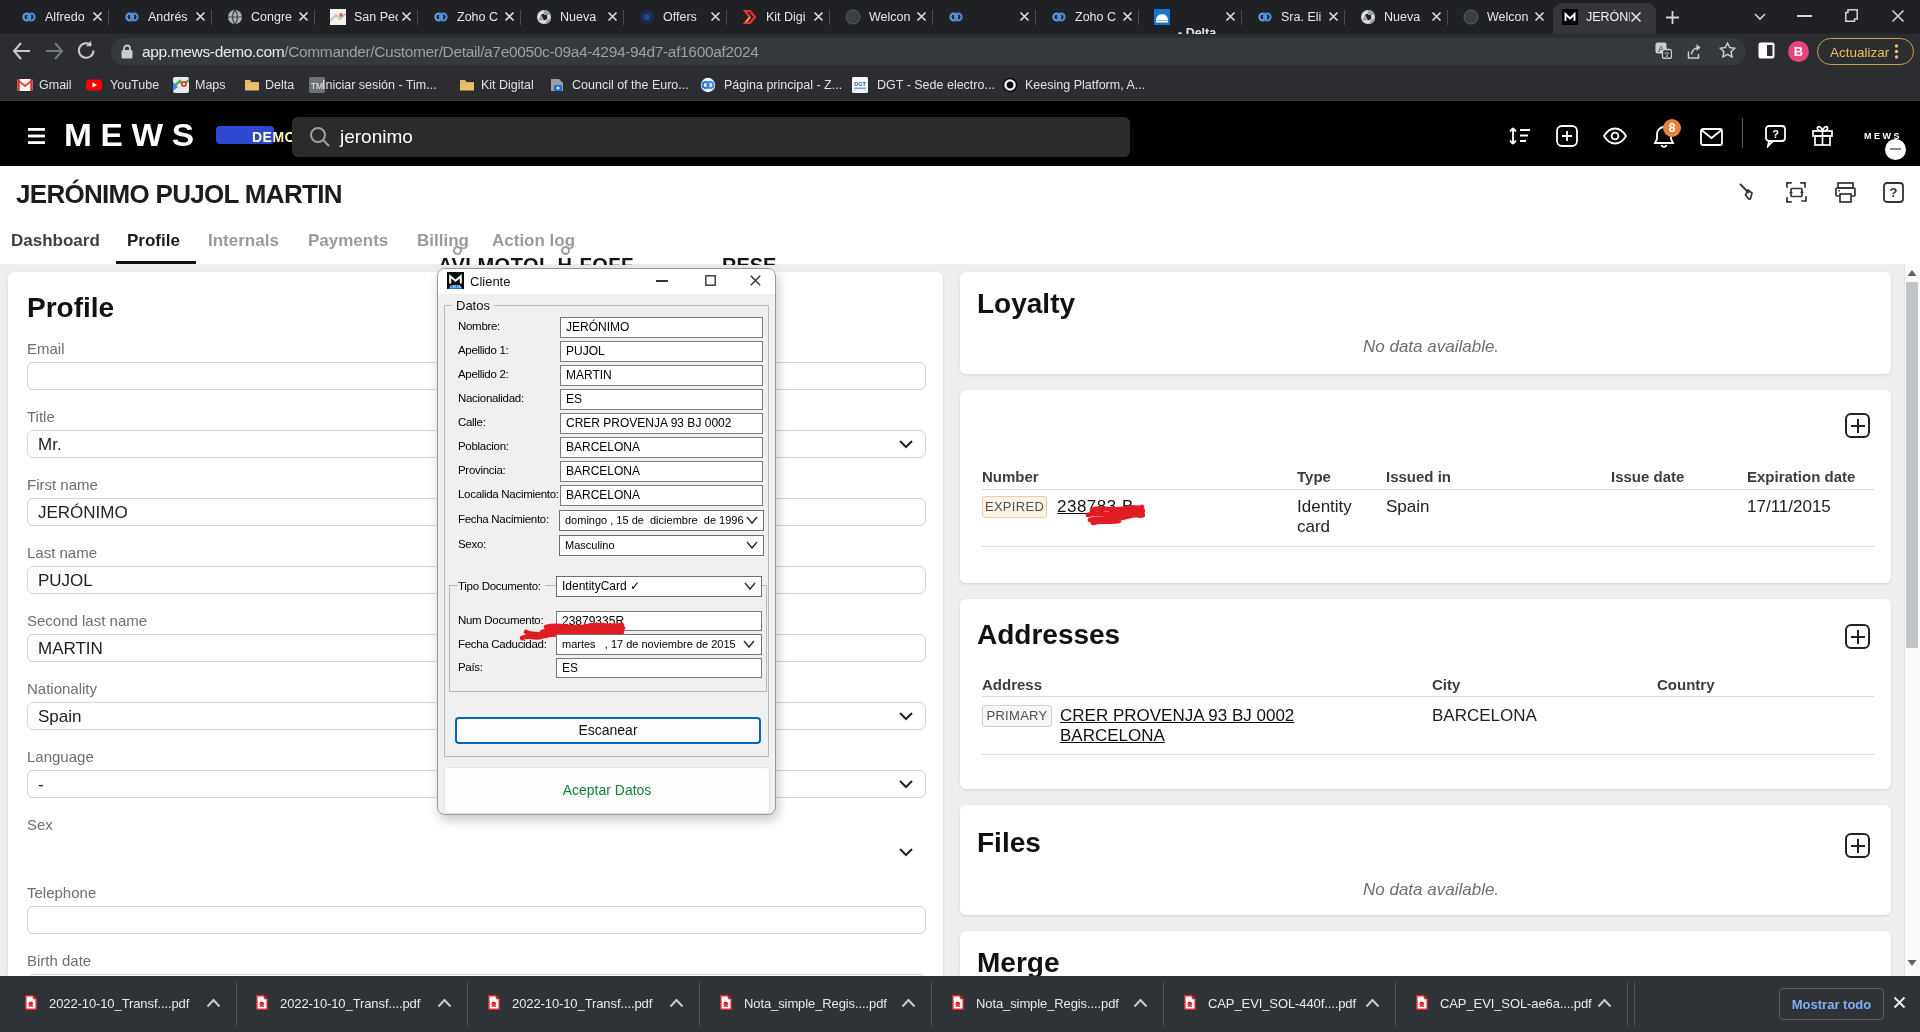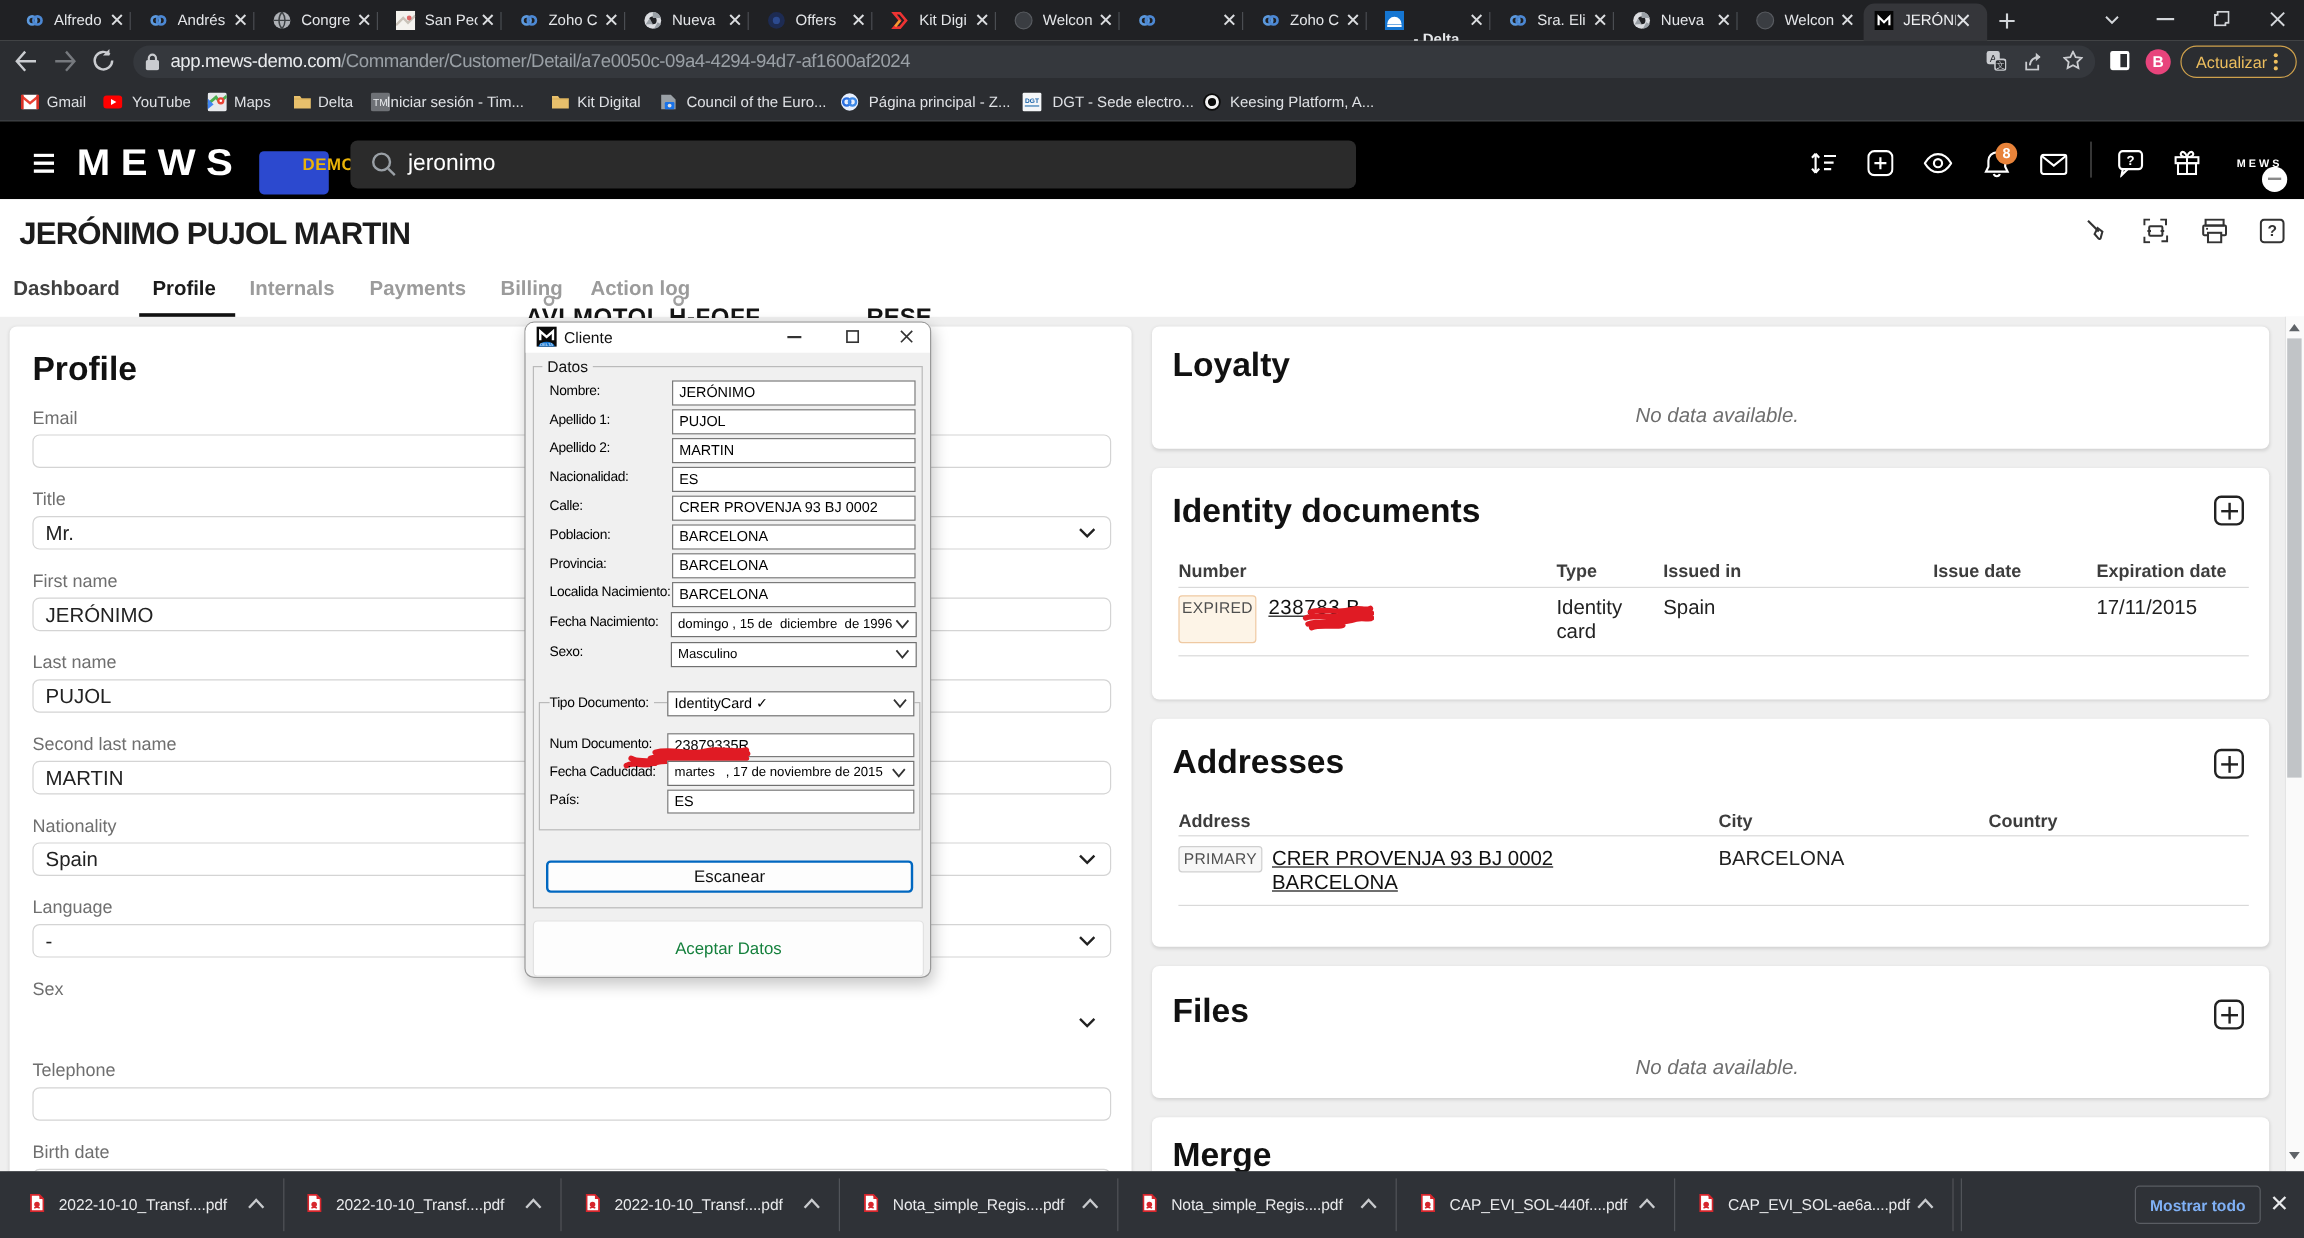--- a/index.html
+++ b/index.html
@@ -295,21 +295,21 @@
       <circle cx="8" cy="8" r="2" fill="#0b0b0b"></circle>
     </svg>
 <div class="a bktx" style="left:1025px;top:78px;">Keesing Platform, A...</div>
 <div class="a" style="left:0px;top:101px;width:1920px;height:65px;background:#000;"></div>
 <svg class="a" style="left:28px;top:128px;" width="17" height="17" viewBox="0 0 17 17">
       <rect width="17" height="2.8" y="0" fill="#fff"></rect>
       <rect width="17" height="2.8" y="6.6" fill="#fff"></rect>
       <rect width="17" height="2.8" y="13.2" fill="#fff"></rect>
     </svg>
 <div class="a" style="left:64px;top:118px;color:#fff;font-size:31px;font-weight:bold;letter-spacing:8px;transform:scaleX(1.08);transform-origin:left top;">MEWS</div>
-<div class="a" style="left:216px;top:126px;width:58px;height:36px;background:#2c49cf;border-radius:4px;color:#eab308;font-size:14px;font-weight:bold;letter-spacing:0.5px;text-align:center;line-height:22px;padding-left:36px;">DEMO</div>
+<div class="a" style="left:216px;top:126px;width:58px;height:18px;background:#2c49cf;border-radius:4px;color:#fef9c3;font-size:14px;font-weight:bold;letter-spacing:0.5px;text-align:center;line-height:22px;padding-left:36px;">DEMO</div>
 <div class="a" style="left:292px;top:117px;width:838px;height:40px;background:#2b2b2b;border-radius:6px;"></div>
 <svg class="a" style="left:308px;top:125px;" width="24" height="24" viewBox="0 0 24 24">
       <circle cx="10" cy="10" r="7" fill="none" stroke="#9aa0a6" stroke-width="2"></circle>
       <path d="M15.5 15.5 21 21" stroke="#9aa0a6" stroke-width="2"></path>
     </svg>
 <div class="a" style="left:340px;top:126px;font-size:19px;color:#fff;">jeronimo</div>
 <svg class="a" style="left:1508px;top:126px;" width="24" height="20" viewBox="0 0 24 20">
       <path d="M5 2v16M5 2 2 5.5M5 2l3 3.5M5 18l-3-3.5M5 18l3-3.5" stroke="#fff" stroke-width="1.8" fill="none"></path>
       <path d="M12 4h10M12 9.5h8M12 15h6" stroke="#fff" stroke-width="1.8"></path>
     </svg>
@@ -408,29 +408,28 @@
       <path d="M2 5 L8 11 L14 5" fill="none" stroke="#222" stroke-width="2"></path>
     </svg>
 <div class="a flbl" style="left:27px;top:884px;">Telephone</div>
 <div class="a finp" style="left:27px;top:906px;width:899px;height:28px;"></div>
 <div class="a flbl" style="left:27px;top:952px;">Birth date</div>
 <div class="a finp" style="left:27px;top:974px;width:899px;height:28px;"></div>
 <div class="a" style="left:960px;top:272px;width:931px;height:102px;background:#fff;border-radius:6px;box-shadow:0 1px 3px rgba(0,0,0,0.12);"></div>
 <div class="a h1" style="left:977px;top:288px;">Loyalty</div>
 <div class="a nodata" style="left:1363px;top:337px;">No data available.</div>
 <div class="a" style="left:960px;top:390px;width:931px;height:193px;background:#fff;border-radius:6px;box-shadow:0 1px 3px rgba(0,0,0,0.12);"></div>
-<div class="a h1" style="left:977px;top:410px;">Identity documents</div>
 <div class="a plusbtn" style="left:1845px;top:413px;width:25px;height:25px;"></div>
 <div class="a thead" style="left:982px;top:468px;">Number</div>
 <div class="a thead" style="left:1297px;top:468px;">Type</div>
 <div class="a thead" style="left:1386px;top:468px;">Issued in</div>
 <div class="a thead" style="left:1611px;top:468px;">Issue date</div>
 <div class="a thead" style="left:1747px;top:468px;">Expiration date</div>
 <div class="a" style="left:982px;top:489px;width:892px;height:1px;background:#d9d9d9;"></div>
-<div class="a" style="left:982px;top:496px;width:65px;height:40px;background:#fdf4e7;border:1px solid #efc9a2;border-radius:3px;color:#4f4f4f;font-size:13px;text-align:center;line-height:20px;letter-spacing:0.3px;">EXPIRED</div>
+<div class="a" style="left:982px;top:496px;width:65px;height:22px;background:#fdf4e7;border:1px solid #efc9a2;border-radius:3px;color:#4f4f4f;font-size:13px;text-align:center;line-height:20px;letter-spacing:0.3px;">EXPIRED</div>
 <div class="a linkt" style="left:1057px;top:497px;letter-spacing:0.5px;">238783  B</div>
 <svg class="a" style="left:1085px;top:502px;" width="60" height="24" viewBox="0 0 60 24">
       <path d="M7 8 C17 4, 29 10, 41 6 C47 4, 53 7, 57 5 M3 13 C15 9, 29 15, 43 10 C49 8, 55 11, 58 9 M5 18 C17 14, 31 19, 45 14 C51 12, 56 15, 58 13 M8 21 C16 18, 26 21, 34 19" stroke="#e01b24" stroke-width="4.6" fill="none" stroke-linecap="round"></path>
     </svg>
 <div class="a cellt" style="left:1297px;top:497px;">Identity</div>
 <div class="a cellt" style="left:1297px;top:517px;">card</div>
 <div class="a cellt" style="left:1386px;top:497px;">Spain</div>
 <div class="a cellt" style="left:1747px;top:497px;">17/11/2015</div>
 <div class="a" style="left:982px;top:546px;width:892px;height:1px;background:#d9d9d9;"></div>
 <div class="a" style="left:960px;top:599px;width:931px;height:190px;background:#fff;border-radius:6px;box-shadow:0 1px 3px rgba(0,0,0,0.12);"></div>

